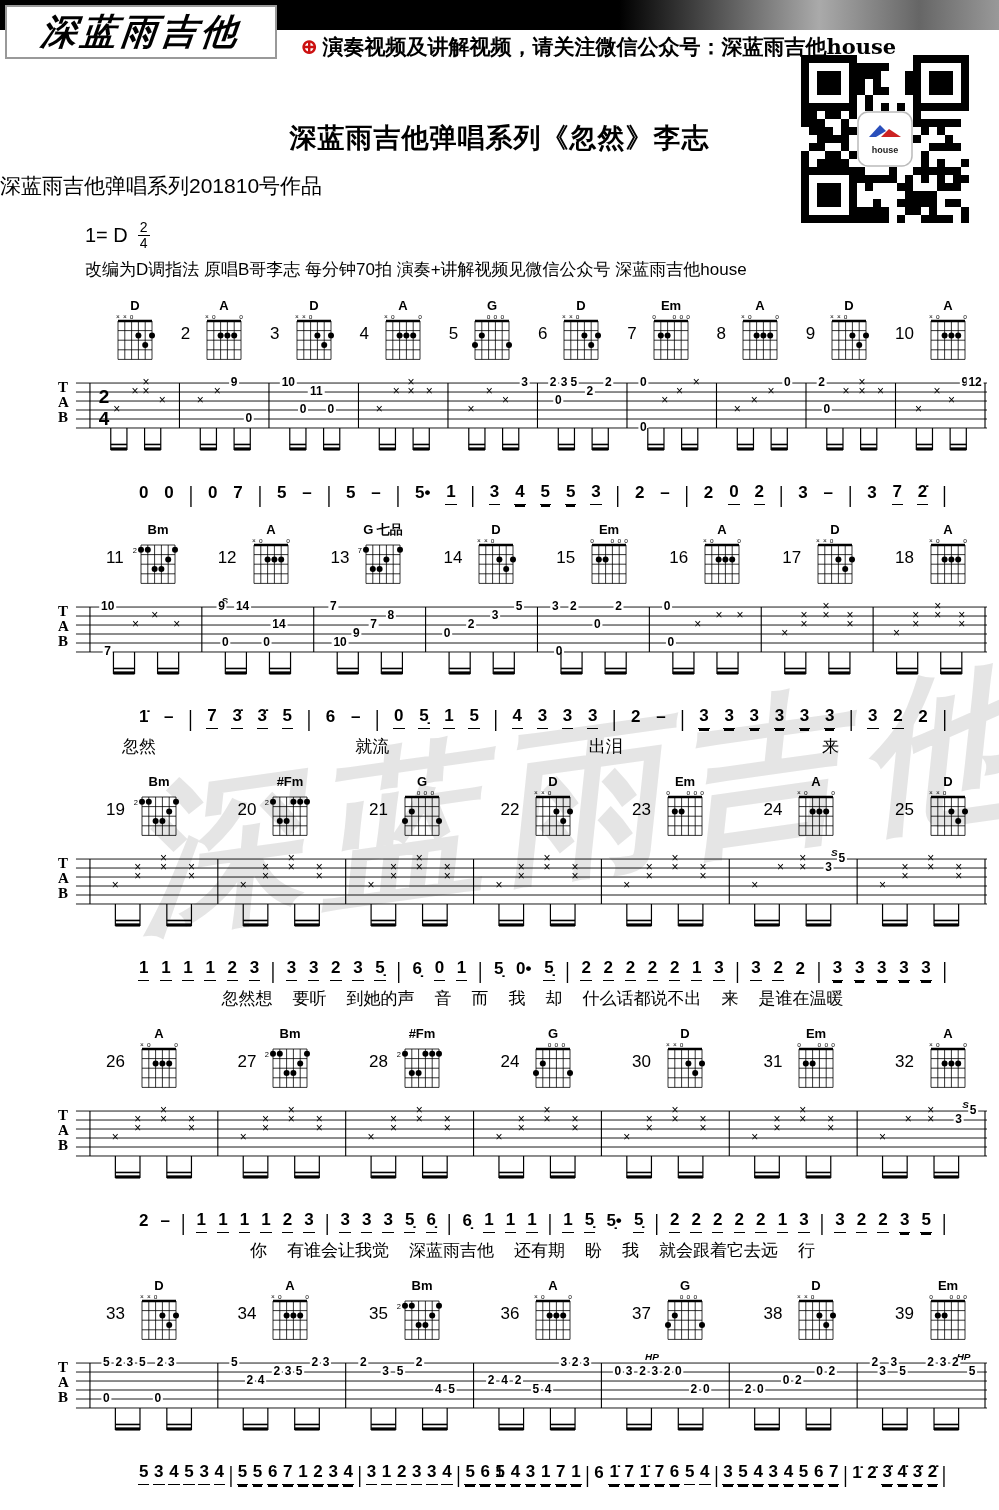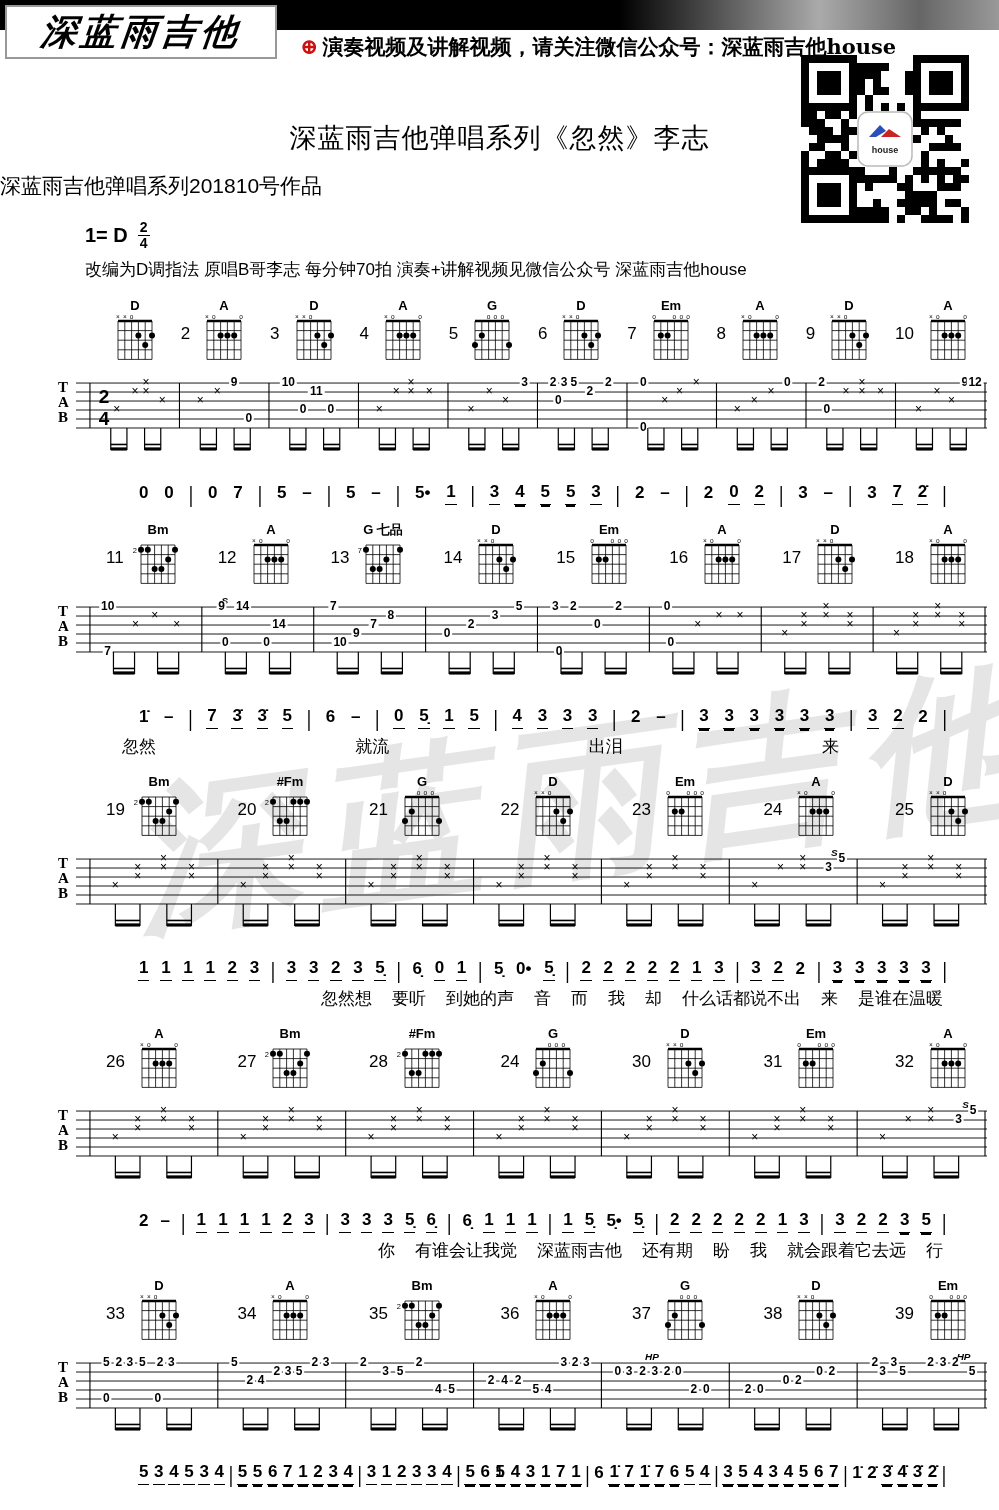--- a/index.html
+++ b/index.html
@@ -15,42 +15,42 @@
     background:#fff;border:2px solid #999;box-sizing:border-box;
     display:flex;align-items:center;justify-content:center;z-index:3;}
   .logo-text{font-family:"DejaVu Serif","Liberation Serif",serif;font-style:italic;
     font-weight:bold;font-size:36px;letter-spacing:4px;transform:skewX(-6deg);}
   .notice{position:absolute;top:33px;left:300px;font-size:21px;font-weight:bold;
     font-family:"DejaVu Serif","Liberation Serif",serif;white-space:nowrap;z-index:2;}
   .plus-icon{color:#c11;font-weight:bold;margin-right:4px;font-size:22px;}
   .qr{position:absolute;top:55px;right:30px;z-index:3;}
   
   .spacer{height:70px;}
-  .title{margin-top:50px;text-align:center;font-size:27px;font-weight:normal;letter-spacing:1px;}
+  .title{margin-top:50px;text-align:center;font-size:27px;font-weight:bold;letter-spacing:1px;}
   .subtitle{margin-top:16px;text-align:left;font-size:21px;}
-  .meta{margin:20px 0 0 85px;font-size:20px;font-weight:bold;display:flex;align-items:center;}
+  .meta{margin:20px 0 0 85px;font-size:20px;font-weight:normal;display:flex;align-items:center;}
   .timesig{display:inline-flex;flex-direction:column;margin-left:10px;font-size:14px;
     line-height:1.05;text-align:center;}
   .timesig .tnum{border-bottom:1px solid #000;padding:0 2px;}
   .info{margin:8px 0 0 85px;font-size:17px;}
   
   .systems{position:relative;z-index:1;margin:6px 10px 0 50px;}
   .system{margin-top:18px;}
   .chord-row{display:flex;justify-content:space-between;align-items:flex-end;
     padding:0 14px 0 56px;height:70px;}
   .mcell{display:flex;align-items:center;gap:5px;}
   .mnum{font-size:17px;}
   .staff-wrap{margin-top:2px;}
   .jianpu{display:flex;justify-content:space-between;align-items:flex-end;
     padding:0 42px 0 88px;margin-top:8px;font-weight:bold;font-size:17px;height:26px;}
   .jianpu .note{padding:0 1px 2px 1px;}
   .jianpu .u1{border-bottom:1.5px solid #000;}
   .jianpu .u2{border-bottom:1.5px solid #000;box-shadow:0 3px 0 -1px #000;}
   .jianpu .bar{font-weight:normal;transform:scaleY(1.35);}
-  .lyrics{display:flex;justify-content:flex-end;padding:0 46px 0 72px;
+  .lyrics{display:flex;justify-content:center;padding:0 46px 0 72px;
     margin-top:6px;font-size:17px;height:22px;gap:20px;}
   .lyrics.right{justify-content:space-between;gap:21px;padding-right:150px;}
   
   .watermark{position:absolute;top:690px;left:130px;z-index:0;
     font-family:"DejaVu Serif","Liberation Serif",serif;font-style:italic;font-weight:bold;
     font-size:165px;letter-spacing:18px;color:rgba(110,110,110,0.18);
     transform:rotate(-8deg);white-space:nowrap;pointer-events:none;}
   .page-num{position:absolute;bottom:28px;left:0;width:100%;text-align:center;font-size:17px;}
 </style>
 </head>

